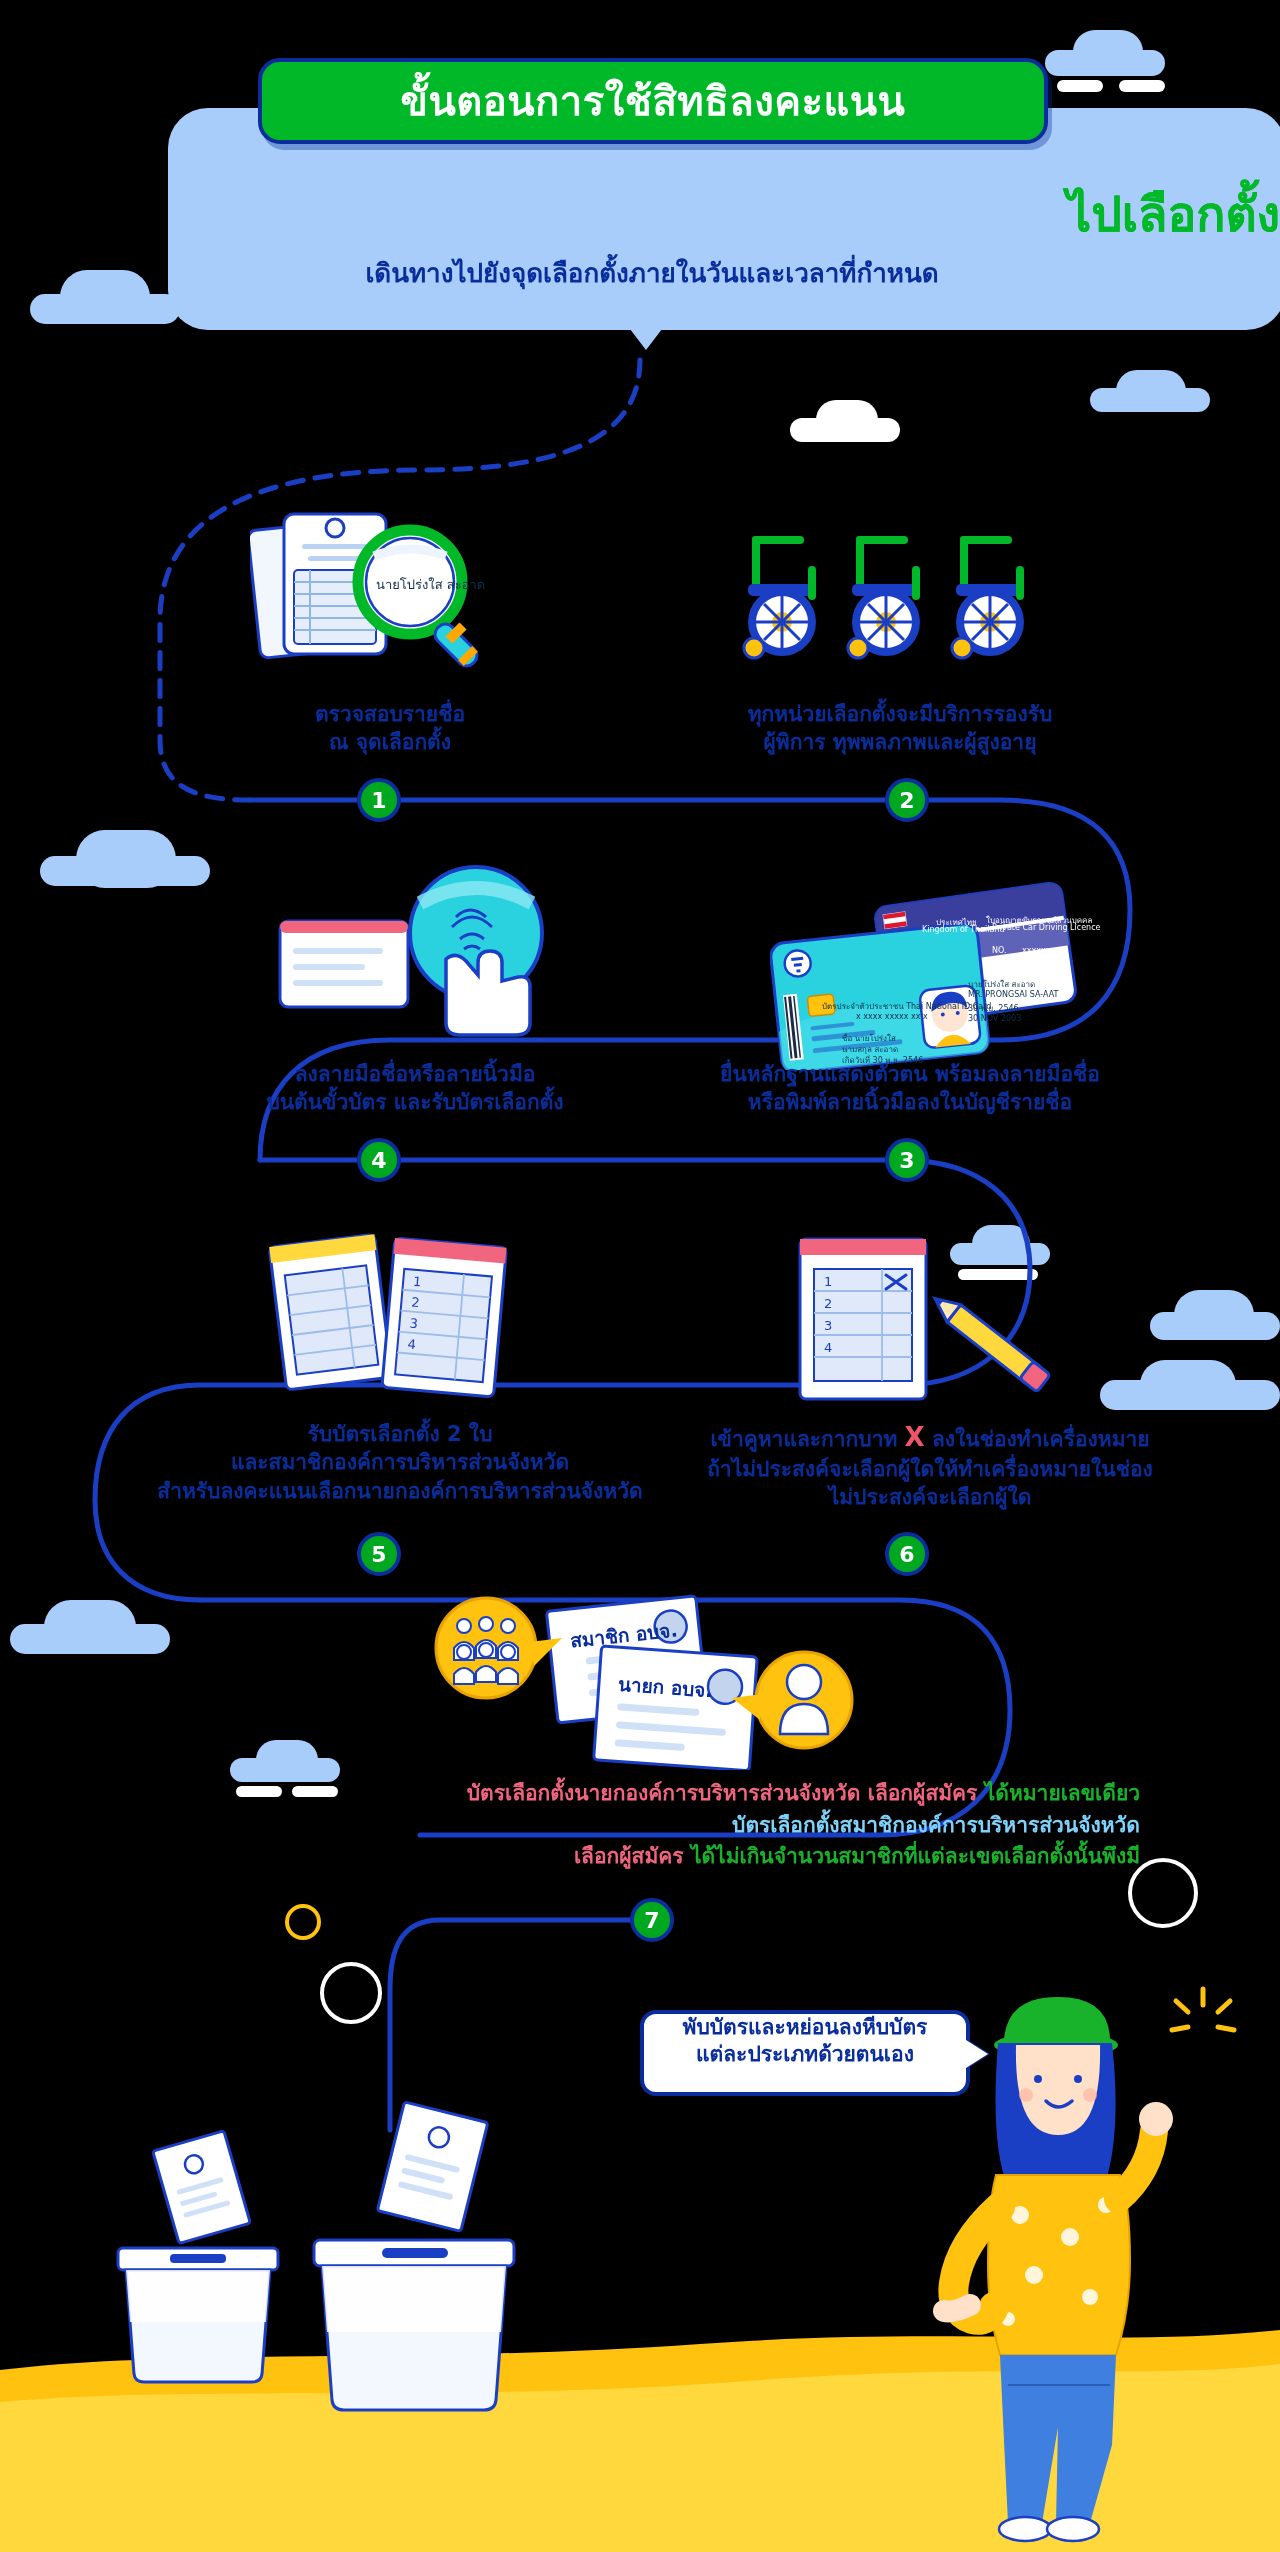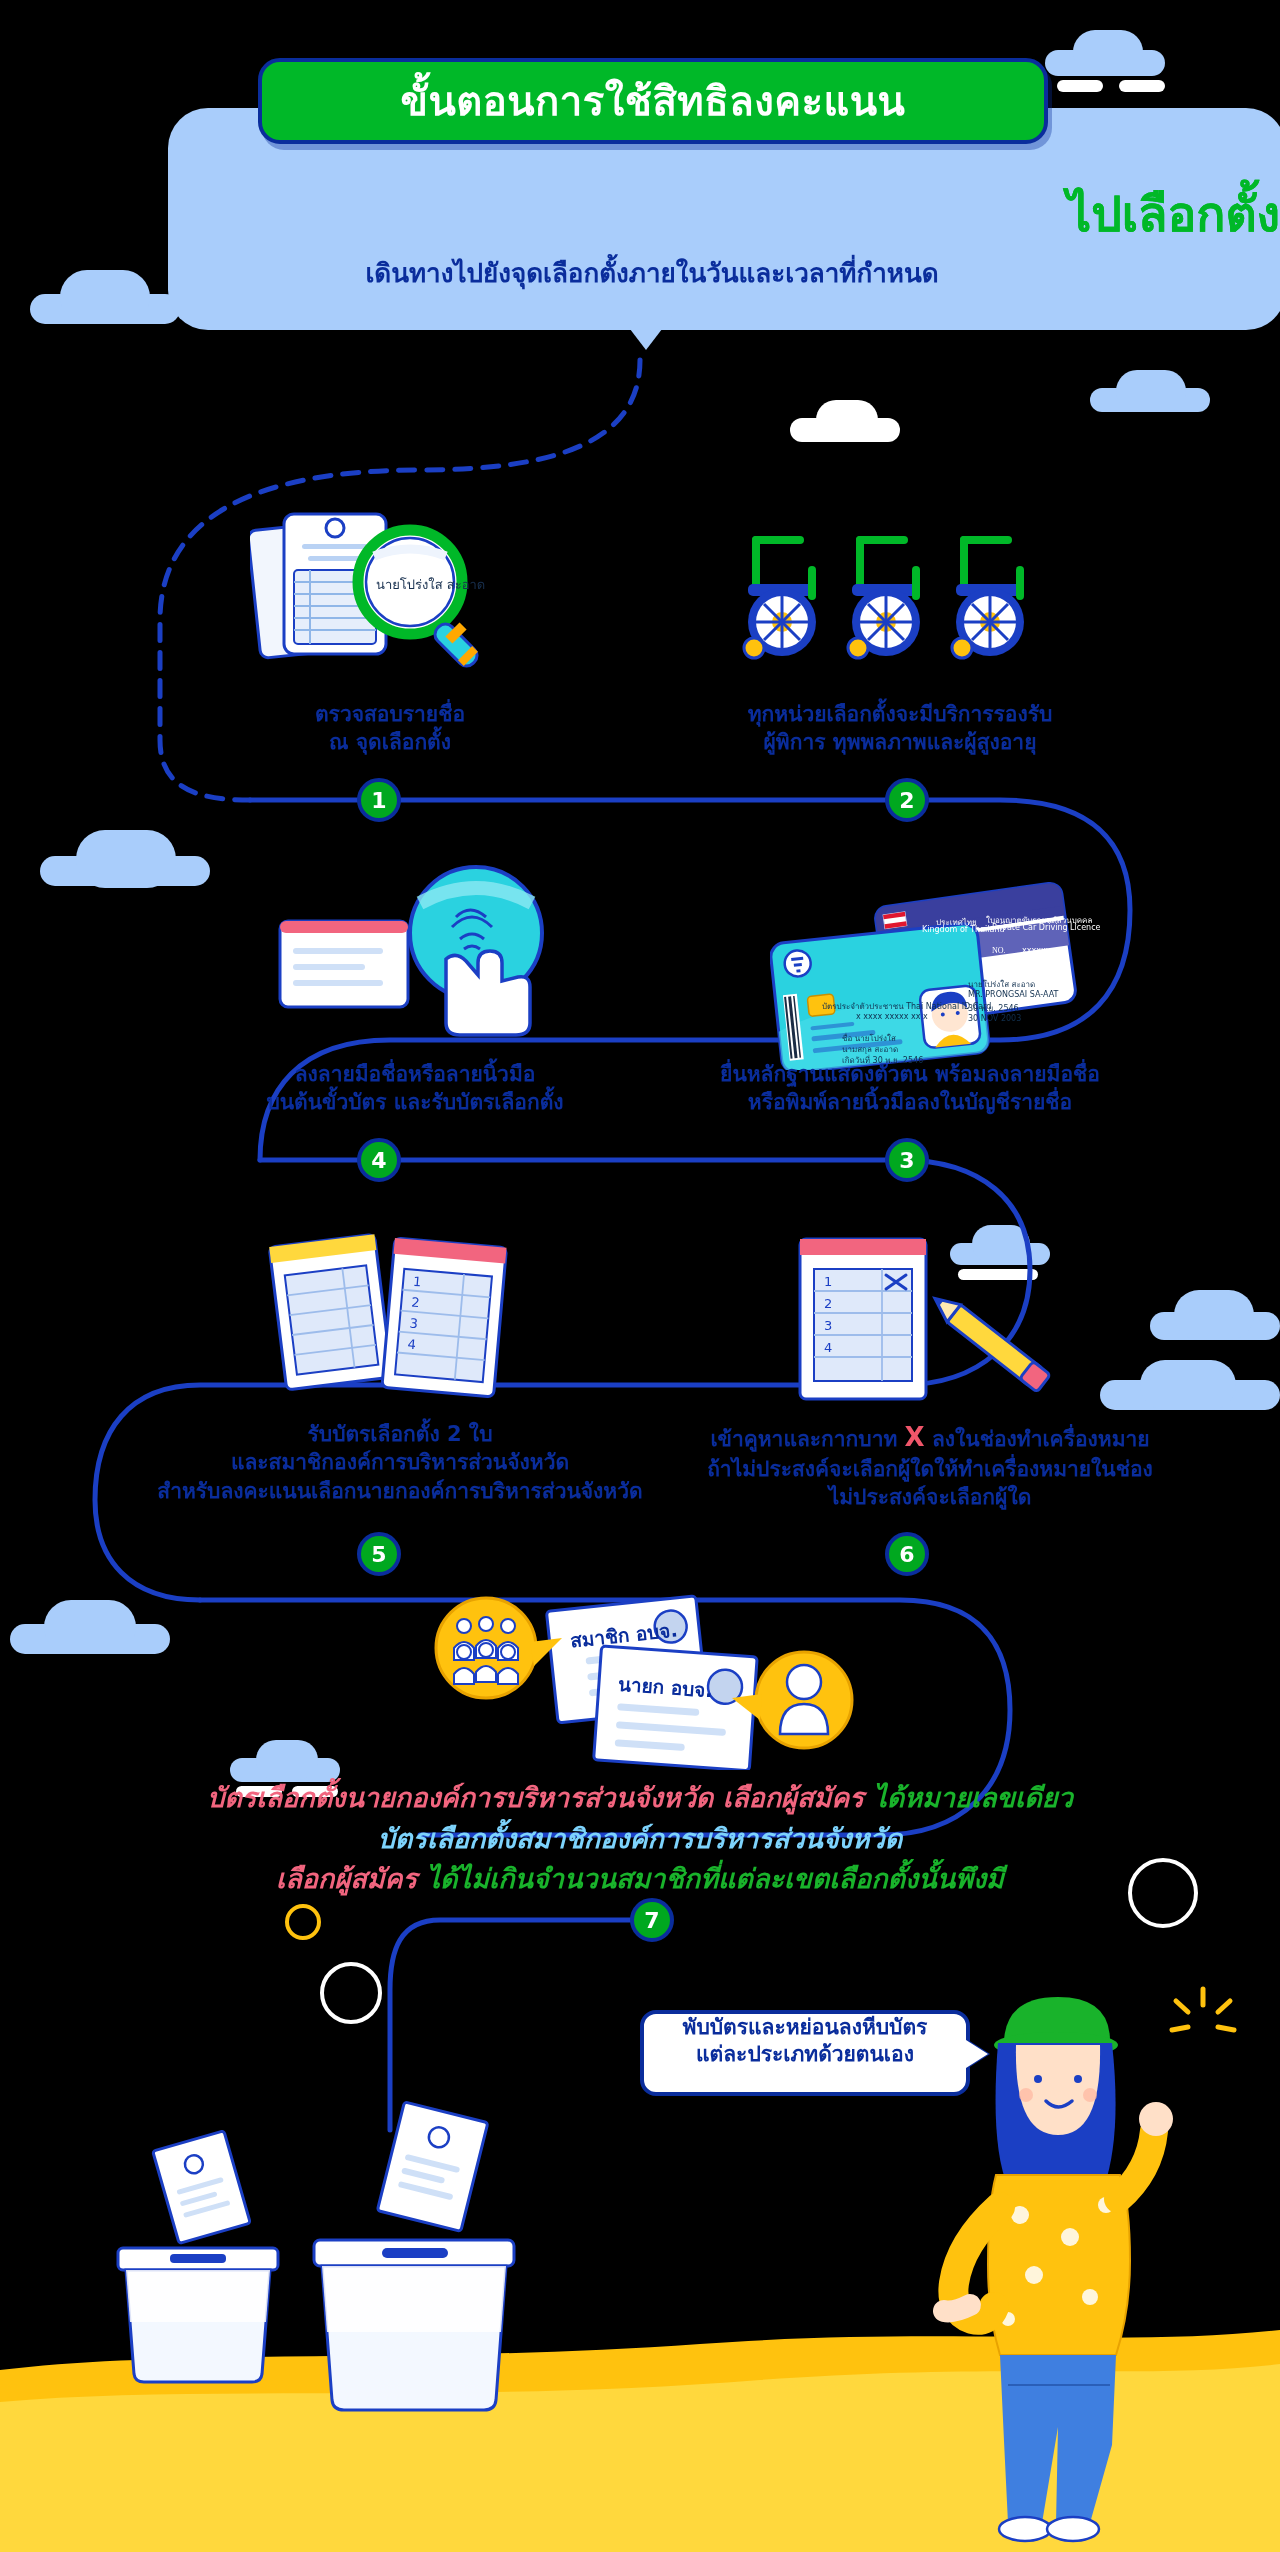--- a/index.html
+++ b/index.html
@@ -94,26 +94,25 @@
     color: #0a2d9c;
     font-size: 21px;
     font-weight: bold;
     line-height: 1.35;
     z-index: 5;
   }
   .caption .x-mark { color: #f0566a; font-size: 26px; }
 
   .step7-text {
     position: absolute;
-    text-align: center;
-    font-size: 27px;
+    text-align: right;
+    font-size: 21px;
     font-weight: bold;
     line-height: 1.5;
     z-index: 5;
-    font-style: italic;
   }
   .pink { color: #f2657f; }
   .green { color: #19b32b; }
   .navy { color: #7dd3fc; }
 
   
   .illo { position: absolute; z-index: 4; }
 
   
   .callout {
@@ -441,21 +440,21 @@
     </svg>
     <div class="idcard-word" style="left:52px; top:120px;">บัตรประจำตัวประชาชน Thai National ID Card</div>
     <div class="idcard-word" style="left:86px; top:132px;">x xxxx xxxxx xx x</div>
     <div class="idcard-word" style="left:72px; top:152px;">ชื่อ นายโปร่งใส</div>
     <div class="idcard-word" style="left:72px; top:163px;">นามสกุล สะอาด</div>
     <div class="idcard-word" style="left:72px; top:174px;">เกิดวันที่ 30 พ.ย. 2546</div>
     <div class="idcard-word" style="left:166px; top:36px; color:#ffffff;">ประเทศไทย</div>
     <div class="idcard-word" style="left:152px; top:45px; color:#ffffff;">Kingdom of Thailand</div>
     <div class="idcard-word" style="left:216px; top:34px; color:#ffffff;">ใบอนุญาตขับรถยนต์ส่วนบุคคล</div>
     <div class="idcard-word" style="left:222px; top:43px; color:#ffffff;">Private Car Driving Licence</div>
-    <div class="idcard-word" style="left:222px; top:66px; color:#ffffff;font-family:Liberation Serif, serif;">NO.</div>
+    <div class="idcard-word" style="left:222px; top:66px; color:#ffffff;">NO.</div>
     <div class="idcard-word" style="left:252px; top:66px; color:#ffffff;">xxxxxxx</div>
     <div class="idcard-word" style="left:198px; top:98px;">นายโปร่งใส สะอาด</div>
     <div class="idcard-word" style="left:198px; top:110px;">MR. PRONGSAI SA-AAT</div>
     <div class="idcard-word" style="left:198px; top:122px;">30 พ.ย. 2546</div>
     <div class="idcard-word" style="left:198px; top:134px;">30 NOV 2003</div>
   </div>
   <div class="caption" style="left:640px; top:1060px; width:540px;">
     <div>ยื่นหลักฐานแสดงตัวตน พร้อมลงลายมือชื่อ</div>
     <div>หรือพิมพ์ลายนิ้วมือลงในบัญชีรายชื่อ</div>
   </div>

